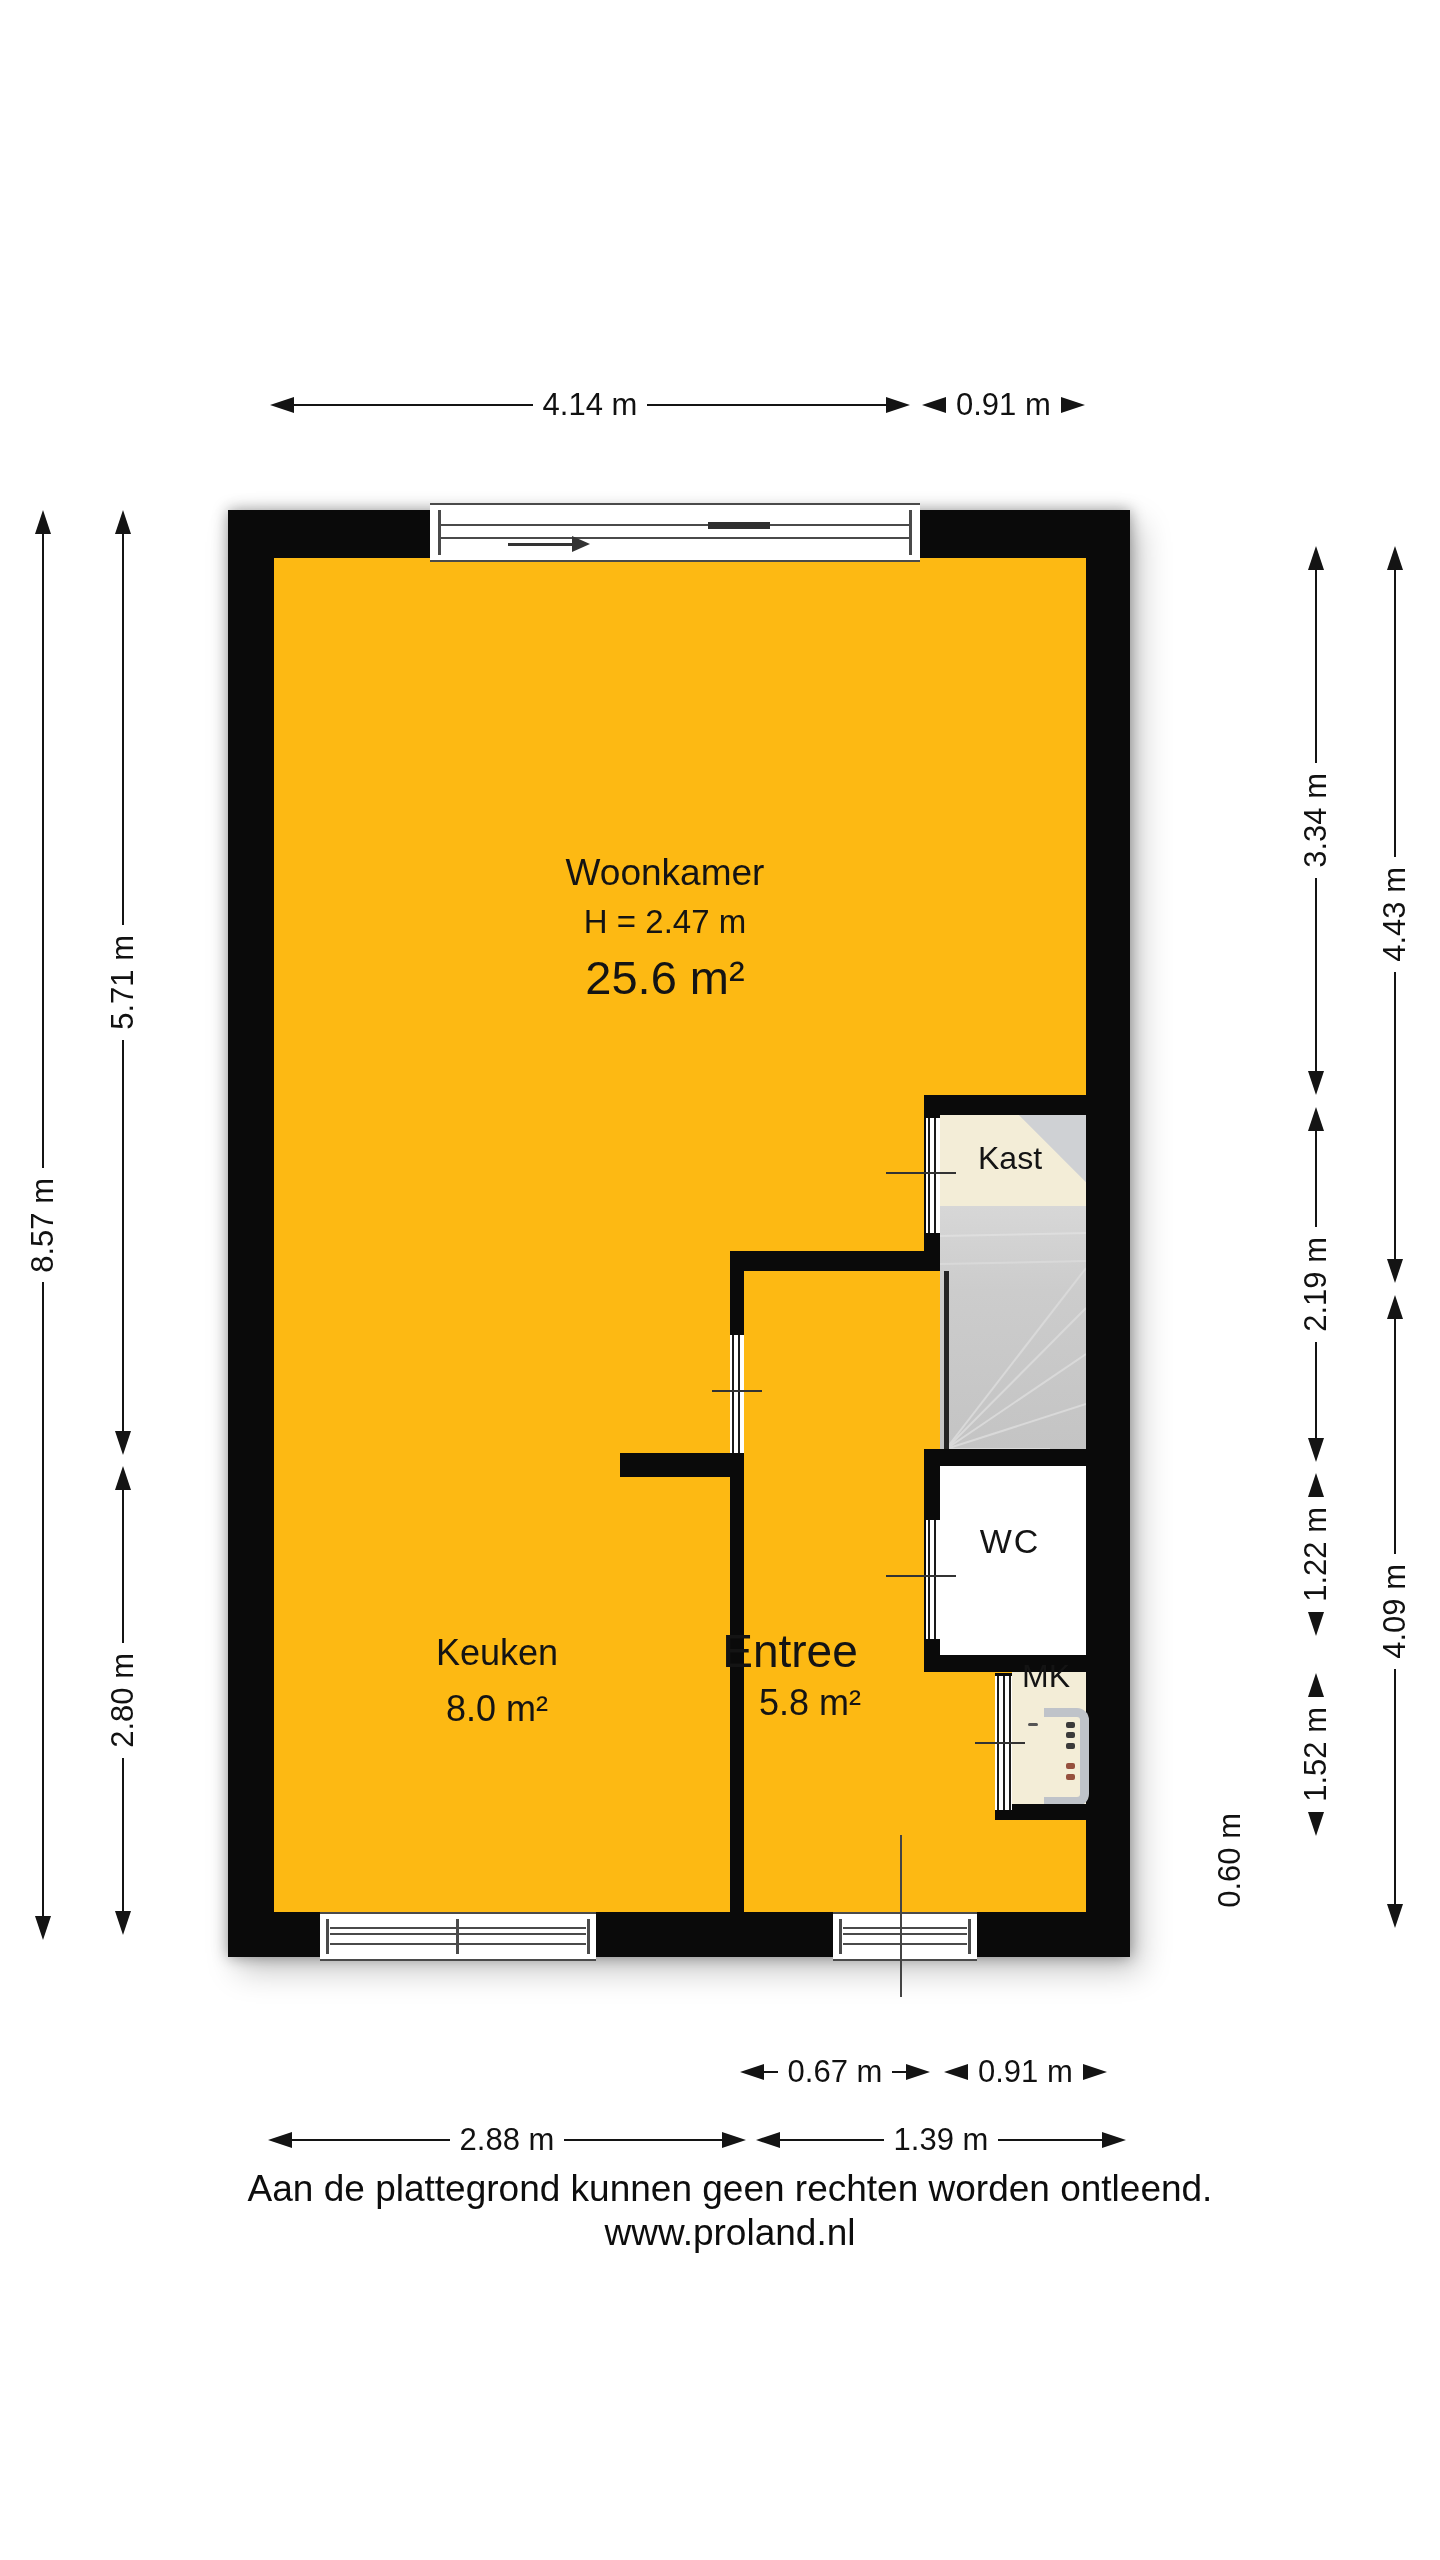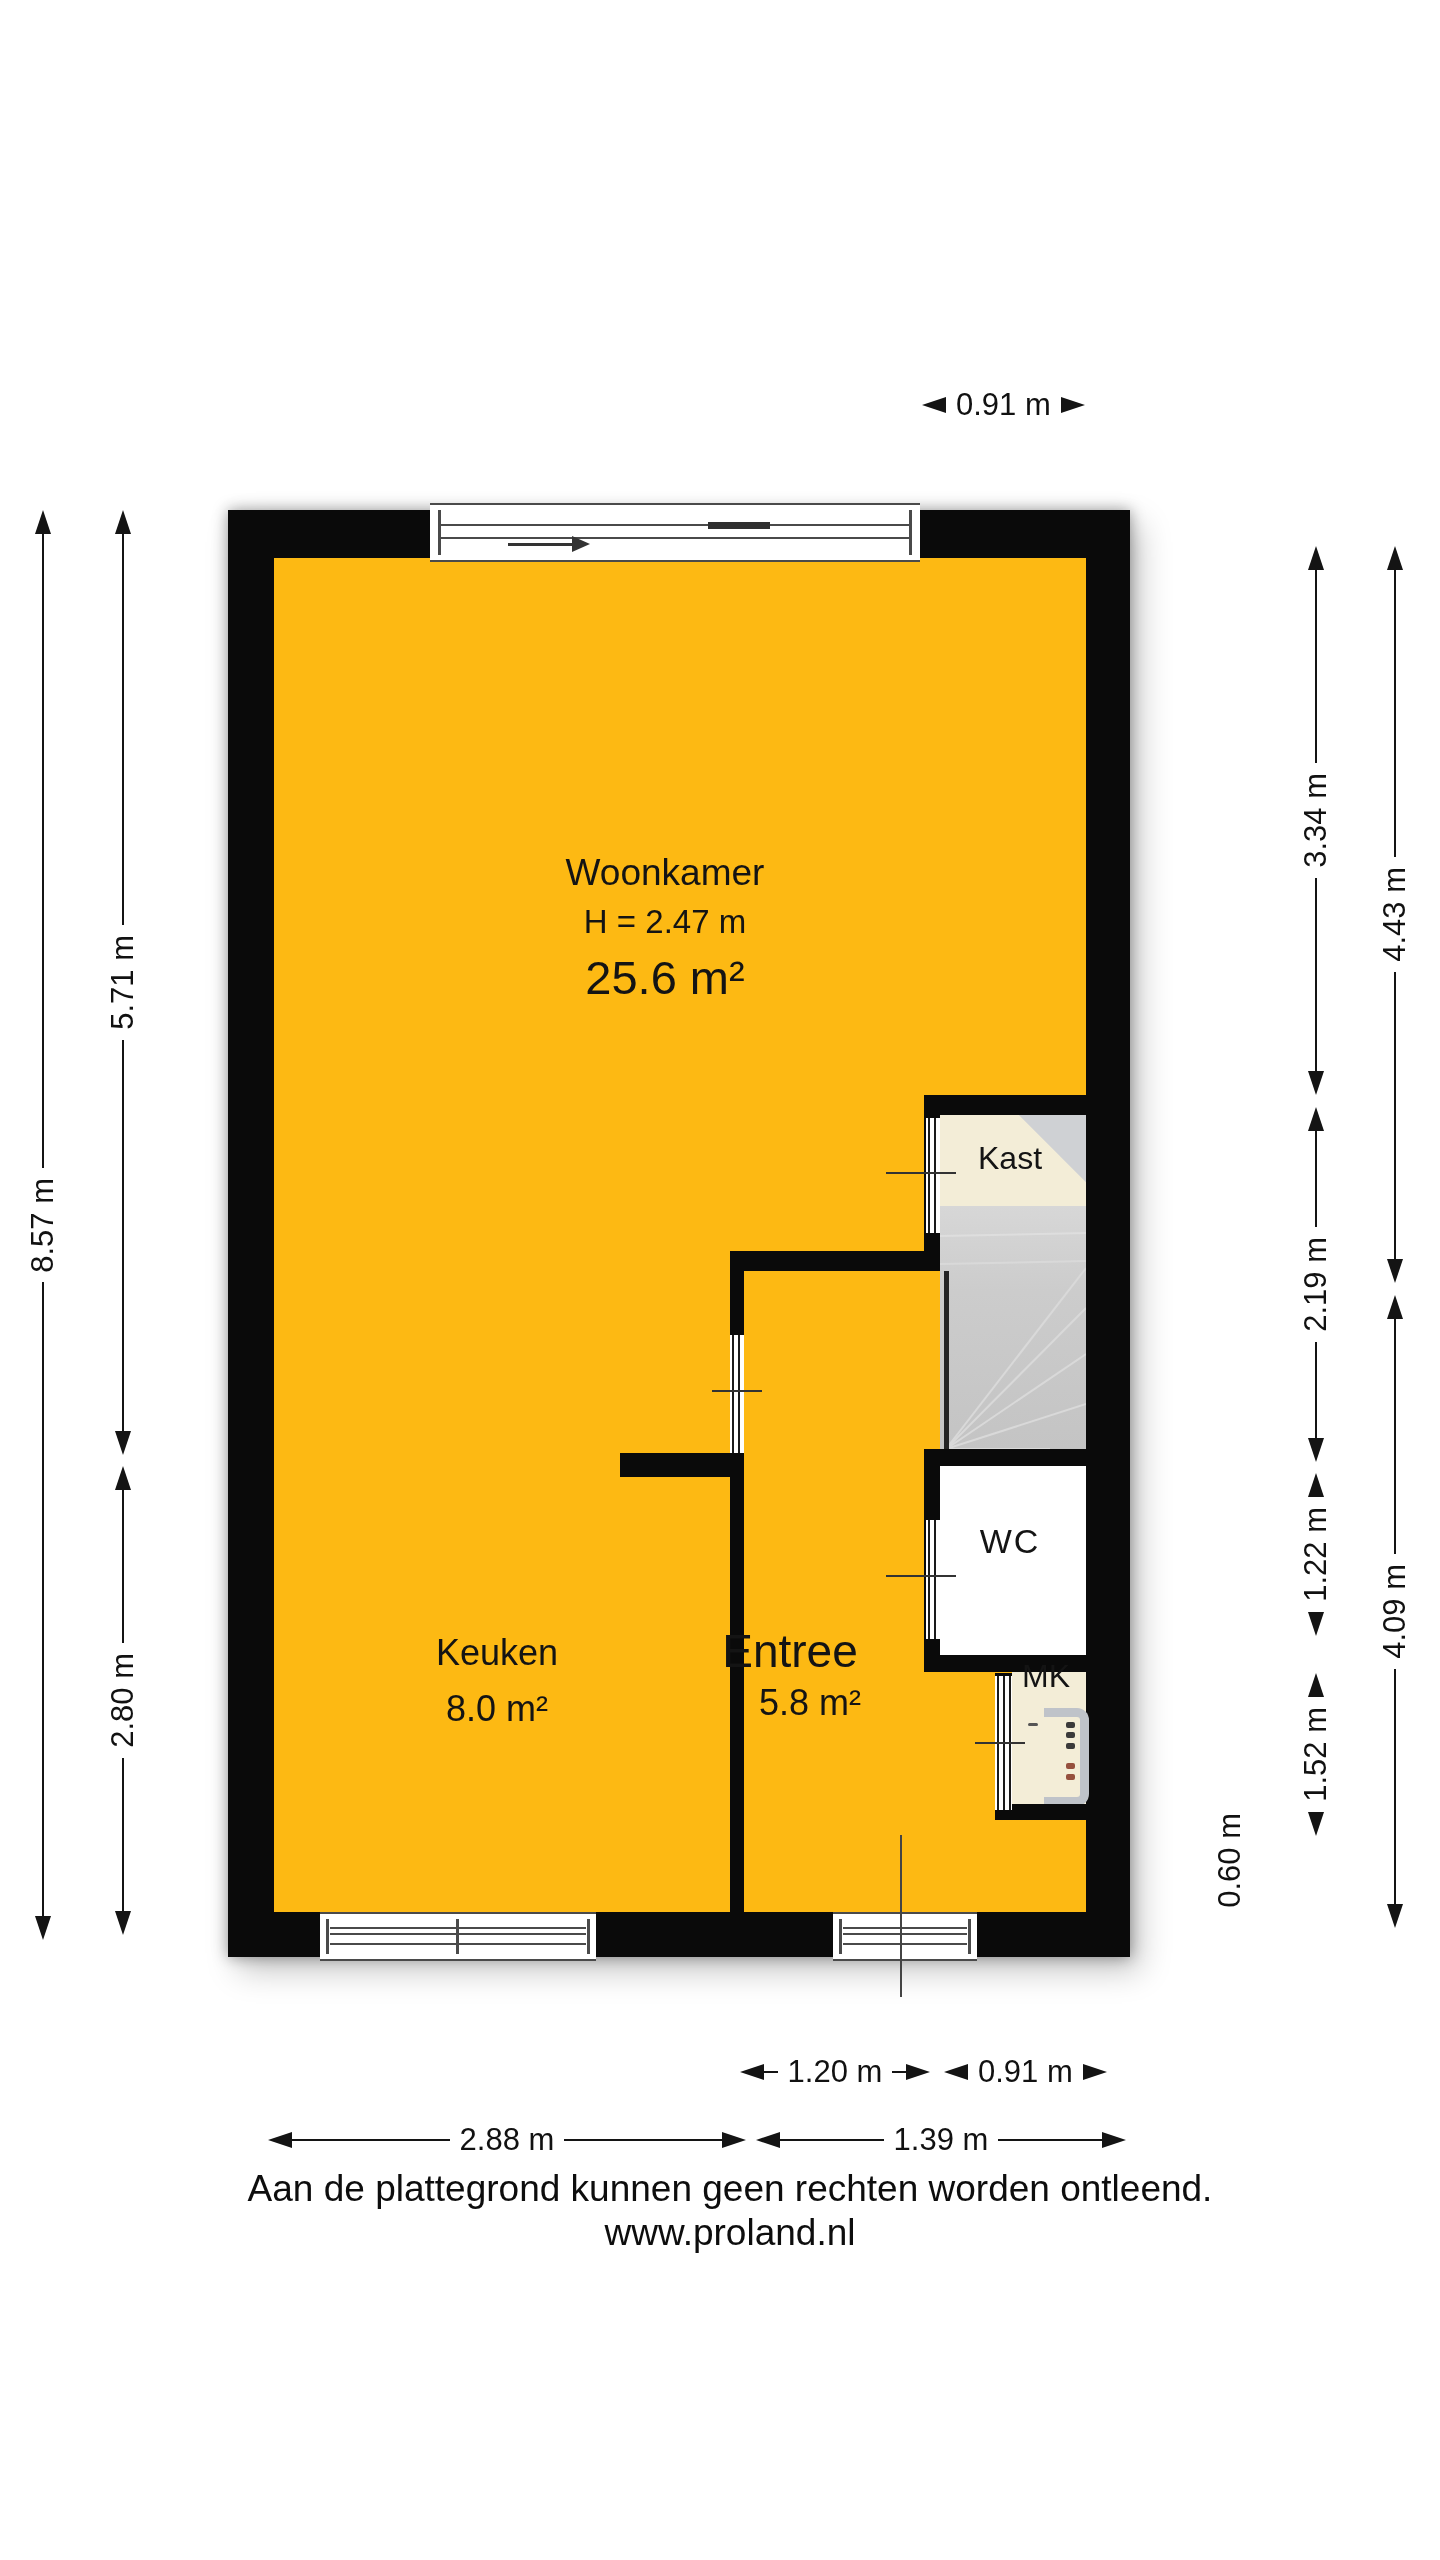--- a/index.html
+++ b/index.html
@@ -152,20 +152,27 @@
   <div class="rlabel" style="left:497px;top:1632px;font-size:36px;">Keuken</div>
   <div class="rlabel" style="left:497px;top:1688px;font-size:36px;">8.0 m²</div>
 
   <div class="rlabel" style="left:790px;top:1624px;font-size:46px;">Entree</div>
   <div class="rlabel" style="left:810px;top:1682px;font-size:36px;">5.8 m²</div>
 
   <div class="rlabel" style="left:1010px;top:1140px;font-size:32px;">Kast</div>
   <div class="rlabel" style="left:1010px;top:1522px;font-size:34px;letter-spacing:2px;">WC</div>
   <div class="rlabel" style="left:1046px;top:1658px;font-size:32px;">MK</div>
 
+  <div class="dim-h" style="left:270px;top:392px;width:640px;">
+    <span class="al"></span>
+      <span class="seg"></span>
+    <span class="dlabel">4.14 m</span>
+    <span class="seg"></span>
+      <span class="ar"></span>
+  </div>
   <div class="dim-h" style="left:922px;top:392px;width:180px;">
     <span class="al"></span>
     <span class="dlabel">0.91 m</span>
     <span class="ar"></span>
   </div>
 
   <div class="dim-v" style="left:30px;top:510px;height:1430px;">
     <span class="au"></span>
       <span class="seg"></span>
     <span class="dlabel-v">8.57 m</span>
@@ -227,21 +234,21 @@
       <span class="ad"></span>
   </div>
 
   <div class="vlabel-solo" style="left:1208px;top:1782px;width:44px;height:156px;">
     <span class="dlabel-v">0.60 m</span>
   </div>
 
   <div class="dim-h" style="left:740px;top:2059px;width:190px;">
     <span class="al"></span>
       <span class="seg"></span>
-    <span class="dlabel">1.20 m</span>
+    <span class="dlabel">0.67 m</span>
     <span class="seg"></span>
       <span class="ar"></span>
   </div>
   <div class="dim-h" style="left:944px;top:2059px;width:145px;">
     <span class="al"></span>
     <span class="dlabel">0.91 m</span>
     <span class="ar"></span>
   </div>
   <div class="dim-h" style="left:268px;top:2127px;width:478px;justify-content:flex-end;">
     <span class="al"></span>

